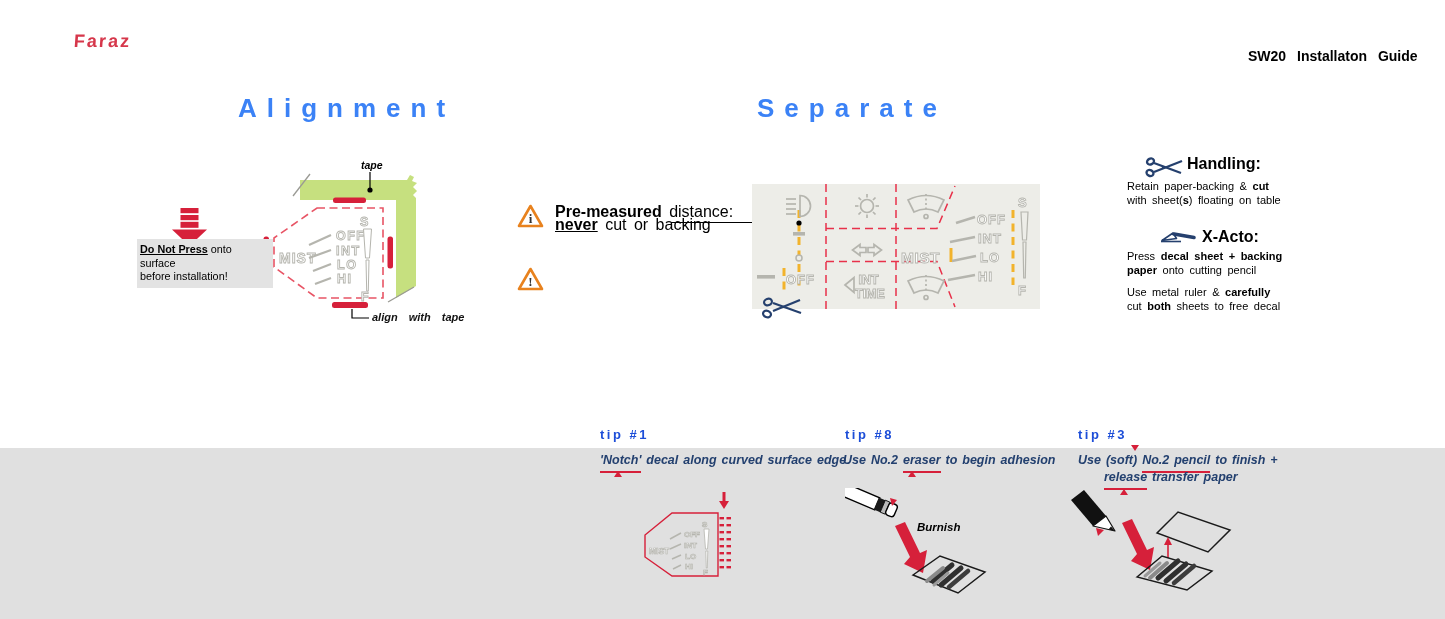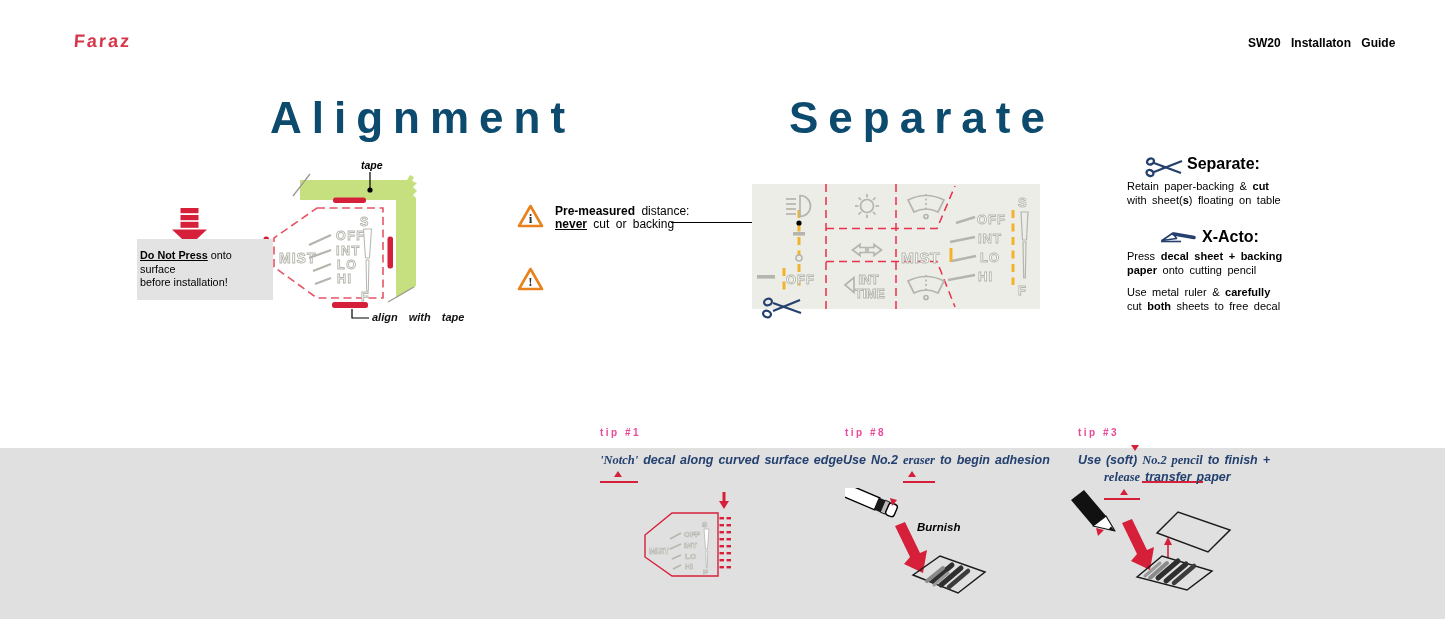--- a/index.html
+++ b/index.html
@@ -6,44 +6,44 @@
   .page{position:relative;width:1445px;height:619px;background:#ffffff;overflow:hidden;
         font-family:"Liberation Sans",sans-serif;color:#111;}
   .abs{position:absolute;}
   .nw{white-space:nowrap;}
   .b{font-weight:bold;}
   .u{text-decoration:underline;}
   svg.abs{overflow:visible;}
 
   .logo{left:74px;top:31px;font-size:18px;letter-spacing:2px;color:#d6374b;font-weight:bold;
         transform:skewX(-4deg);}
-  .doc-title{left:1248px;top:36px;font-size:12px;font-weight:bold;word-spacing:7px;color:#000;}
-
-  .sec-title{font-size:44px;font-weight:bold;color:#0c4a6e;letter-spacing:10px;margin-left:32px;}
+  .doc-title{left:1248px;top:48px;font-size:14px;font-weight:bold;word-spacing:7px;color:#000;}
+
+  .sec-title{font-size:26px;font-weight:bold;color:#3b82f6;letter-spacing:10px;}
   .t-align{left:238px;top:93px;}
   .t-sep{left:757px;top:93px;}
 
   .dnp-box{left:137px;top:239px;width:130px;background:#e3e3e3;font-size:10.8px;line-height:13.5px;
-           padding:10px 3px;color:#000;}
+           padding:4px 3px;color:#000;}
   .align-note{left:372px;top:311px;font-size:11px;font-weight:bold;font-style:italic;word-spacing:8px;}
 
   .note{position:absolute;display:flex;align-items:flex-start;gap:11px;}
-  .note-text{font-size:12px;line-height:13px;word-spacing:3px;color:#000;padding-top:2px;}
+  .note-text{font-size:16px;line-height:13px;word-spacing:3px;color:#000;padding-top:2px;}
 
   .pointer-line{left:671px;top:222px;width:122px;height:0;border-top:1.5px solid #000;}
 
   .tool-head{position:absolute;font-size:16px;font-weight:bold;color:#000;}
   .tool-p{position:absolute;font-size:11px;line-height:13.5px;word-spacing:2.5px;color:#000;width:140px;}
 
   .band{left:0;top:448px;width:1445px;height:171px;background:#e0e0e0;}
 
-  .tip-label{position:absolute;font-size:10px;font-weight:bold;color:#ec4899;letter-spacing:2.5px;}
+  .tip-label{position:absolute;font-size:13px;font-weight:bold;color:#1d4ed8;letter-spacing:2.5px;}
   .tip-text{position:absolute;font-size:12.5px;font-weight:bold;font-style:italic;color:#23406f;
             word-spacing:1.5px;}
-  .u-red{border-bottom:2px solid #d6203a;padding-bottom:14px;font-family:Liberation Serif, serif;}
+  .u-red{border-bottom:2px solid #d6203a;padding-bottom:4px;}
   .arr-up{position:absolute;width:0;height:0;border-left:4px solid transparent;
           border-right:4px solid transparent;border-bottom:6px solid #d6203a;}
   .arr-down{position:absolute;width:0;height:0;border-left:4px solid transparent;
             border-right:4px solid transparent;border-top:6px solid #d6203a;}
 
   text.hollow{fill:#ffffff;stroke:#b5b5ae;stroke-width:0.9px;font-weight:bold;
               font-family:"Liberation Sans",sans-serif;}
   text.hollow-sm{fill:#ffffff;stroke:#b5b5ae;stroke-width:0.7px;font-weight:bold;
               font-family:"Liberation Sans",sans-serif;}
   text.svg-lbl{font-family:"Liberation Sans",sans-serif;font-weight:bold;font-style:italic;fill:#000;}
@@ -229,21 +229,21 @@
 
   <svg class="abs" style="left:1146px;top:155px;width:38px;height:24px" viewBox="0 0 38 24">
     <g stroke="#25406e" stroke-width="2.3" fill="none">
       <line x1="8" y1="8" x2="35" y2="18"></line>
       <line x1="8" y1="17" x2="36" y2="6"></line>
       <ellipse cx="4.5" cy="6.5" rx="3.6" ry="2.9" transform="rotate(-25 4.5 6.5)"></ellipse>
       <ellipse cx="4" cy="18" rx="3.6" ry="2.9" transform="rotate(25 4 18)"></ellipse>
     </g>
     <circle cx="17" cy="12" r="1.2" fill="#25406e"></circle>
   </svg>
-  <div class="abs tool-head nw" style="left:1187px;top:155px">Separate:</div>
+  <div class="abs tool-head nw" style="left:1187px;top:155px">Handling:</div>
   <div class="abs tool-p nw" style="left:1127px;top:180px">
     <span>Retain paper-backing &amp; </span><b>cut</b><br>
     <span>with sheet(</span><b>s</b><span>) floating on table</span>
   </div>
 
   <svg class="abs" style="left:1160px;top:229px;width:36px;height:15px" viewBox="0 0 36 15">
     <line x1="1" y1="12.5" x2="21" y2="12.5" stroke="#25406e" stroke-width="1.6"></line>
     <polygon points="2,11.5 13,4 16.5,9.5" fill="none" stroke="#25406e" stroke-width="1.6" stroke-linejoin="round"></polygon>
     <line x1="14" y1="5" x2="34" y2="8.5" stroke="#25406e" stroke-width="3.6" stroke-linecap="round"></line>
   </svg>

